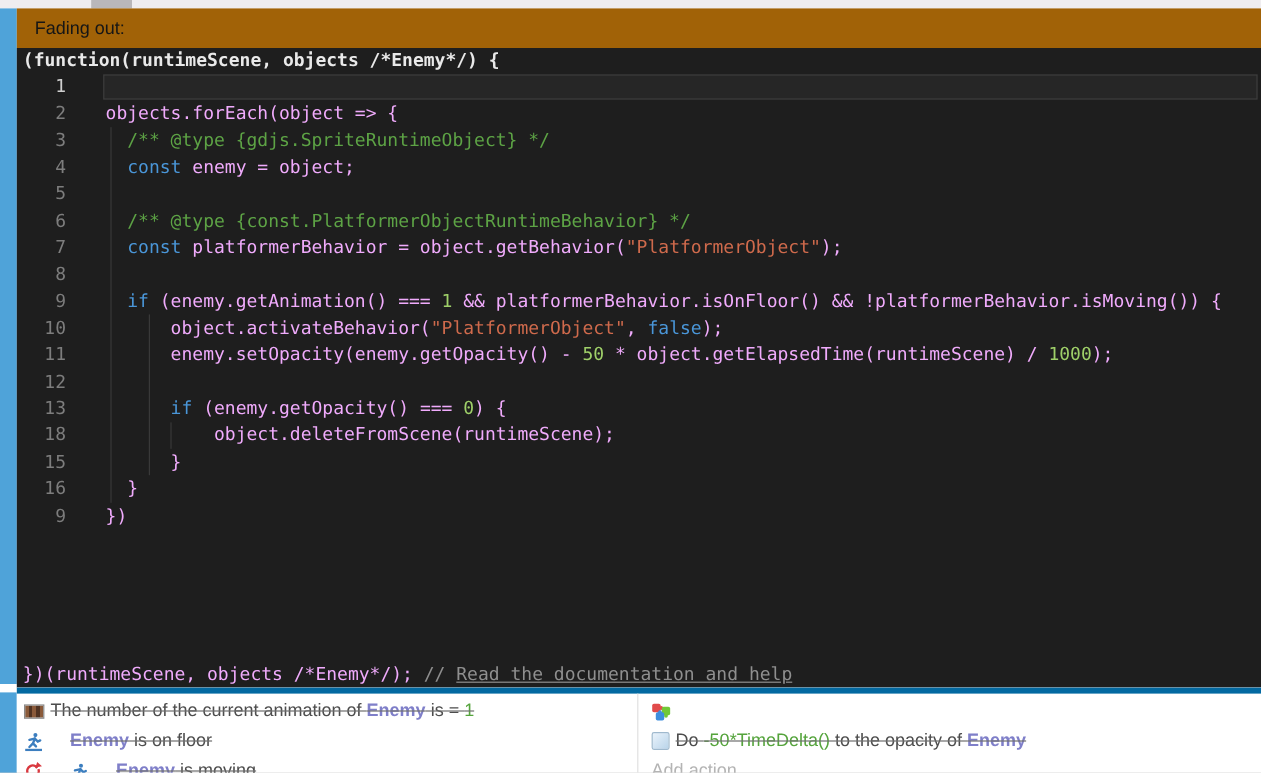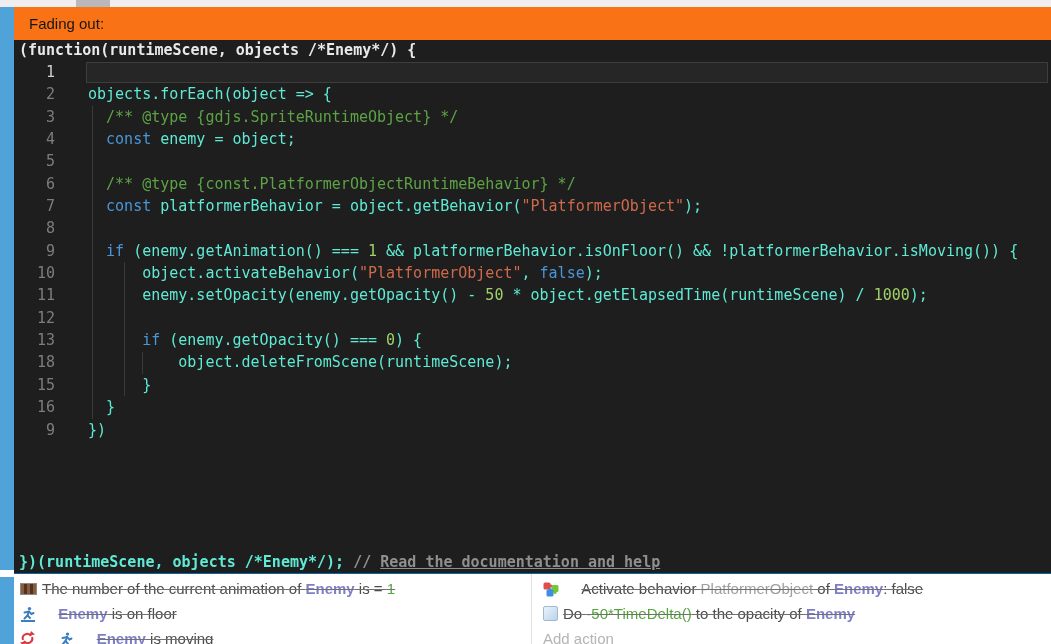--- a/index.html
+++ b/index.html
@@ -8,51 +8,51 @@
 
   
   .top-strip { position:absolute; left:0; top:0; width:1051px; height:7px; background:#efedf0; }
   .top-notch { position:absolute; left:76px; top:0; width:34px; height:7px; background:#b9b7ba; }
 
   
   .left-strip  { position:absolute; left:0; top:7px;   width:14px; height:563px; background:#4fa3d9; }
   .left-strip2 { position:absolute; left:0; top:577px; width:14px; height:67px;  background:#4fa3d9; }
 
   
-  .banner { position:absolute; left:14px; top:7px; width:1037px; height:33px; background:#f97316; }
+  .banner { position:absolute; left:14px; top:7px; width:1037px; height:33px; background:#a16207; }
   .banner-text { display:block; padding-left:15px; line-height:33px; font-size:15px; color:#161616; }
 
   
   .code { position:absolute; left:14px; top:40px; width:1037px; height:533px; background:#1e1e1e;
           font-family:"DejaVu Sans Mono", monospace; }
   .code-header { position:absolute; top:0; left:0; right:12px; height:21px; line-height:21px;
                  padding-left:5px; font-size:15px; font-weight:bold; color:#e9e9e9; white-space:pre; }
   .cur-line-box { position:absolute; left:72px; right:3px; top:22px; height:21px;
                   background:#262626; border:1px solid #3d3d3d; }
   .lines { position:absolute; top:21px; left:0; right:0; }
   .code-line { height:22.35px; line-height:22.35px; font-size:15px; white-space:pre; color:#d6d6d6; }
   .lnum { display:inline-block; width:41px; text-align:right; color:#7d7d7d; margin-right:33px; }
   .lnum.active { color:#cfcfcf; }
-  .cw  { color:#5eead4; }
+  .cw  { color:#f0abfc; }
   .ckw { color:#4a96d8; }
   .ccm { color:#5da345; }
   .cst { color:#cf6a4c; }
   .cnu { color:#9fd069; }
   .guide { position:absolute; width:1px; background:#393939; }
   .g1 { left:78px;  top:66px;  height:313px; }
   .g2 { left:110px; top:222px; height:134px; }
   .g3 { left:128px; top:312px; height:22px; }
   .code-footer { position:absolute; bottom:1px; left:0; right:0; height:20px; line-height:20px;
-                 padding-left:5px; font-size:15px; font-weight:bold; white-space:pre; color:#e9e9e9; }
+                 padding-left:5px; font-size:15px; font-weight:normal; white-space:pre; color:#e9e9e9; }
   .footer-comment { color:#8f8f8f; }
   .footer-link { color:#8f8f8f; text-decoration:underline; cursor:pointer; }
 
   
   .events { position:absolute; left:14px; top:573px; width:1037px; height:71px; background:#ffffff;
-            border-top:1px solid #0369a1; font-size:15px; }
+            border-top:5px solid #0369a1; font-size:15px; }
   .col-divider { position:absolute; left:517px; top:0; bottom:0; width:1px; background:#e0e0e0; }
   .conditions { position:absolute; left:0; top:2px; width:517px; }
   .actions { position:absolute; left:518px; top:2px; right:0; }
   .event-row { height:25px; display:flex; align-items:center; padding-left:6px; gap:5px; white-space:pre; }
   .actions .event-row { padding-left:11px; }
   .strike-wrap { text-decoration:line-through; text-decoration-color:#707070; }
   .seg-t    { color:#4d4d4d; }
   .seg-obj  { color:#7f7fc9; font-weight:bold; }
   .seg-ident{ color:#9e9e9e; }
   .seg-expr { color:#55a43c; }
@@ -161,21 +161,20 @@
       <span class="icon">
         <svg width="16" height="16" viewBox="0 0 16 16">
             <rect x="0.5" y="1.5" width="7" height="7" rx="1.5" fill="#e14b4b"></rect>
             <circle cx="8" cy="5" r="1.6" fill="#e14b4b"></circle>
             <rect x="8.5" y="4" width="7" height="7" rx="1.5" fill="#71c837"></rect>
             <circle cx="12" cy="11.5" r="1.6" fill="#71c837"></circle>
             <rect x="3.5" y="8.5" width="7" height="7" rx="1.5" fill="#3e8ede"></rect>
             <circle cx="7" cy="8.5" r="1.6" fill="#3e8ede"></circle>
           </svg>
       </span>
-      <span class="strike-wrap"><span class="seg-t">Activate behavior </span><span class="seg-ident">PlatformerObject</span><span class="seg-t"> of </span><span class="seg-obj">Enemy</span><span class="seg-t">: false</span></span>
     </div>
     <div class="event-row">
       <span class="icon opacity-icon"></span>
       <span class="strike-wrap"><span class="seg-t">Do </span><span class="seg-expr">-50*TimeDelta()</span><span class="seg-t"> to the opacity of </span><span class="seg-obj">Enemy</span></span>
     </div>
     <div class="add-action">Add action</div>
   </div>
 </div>
 
 </body></html>

